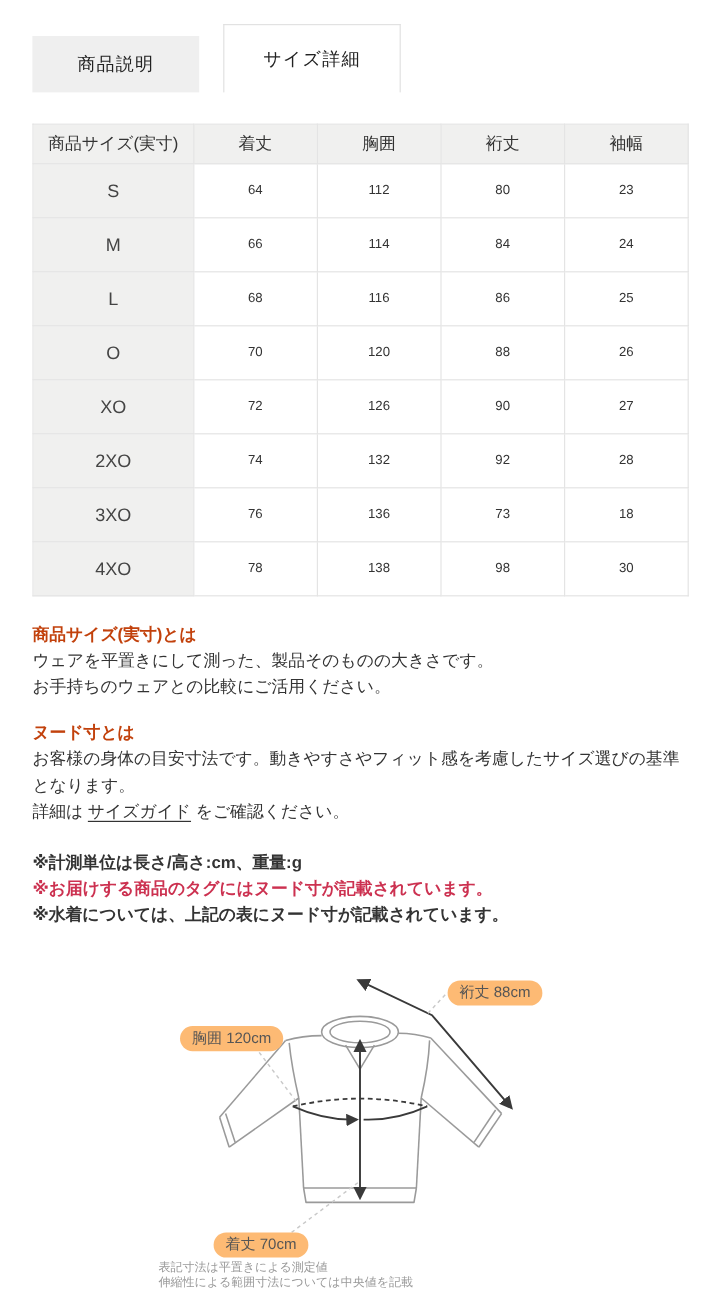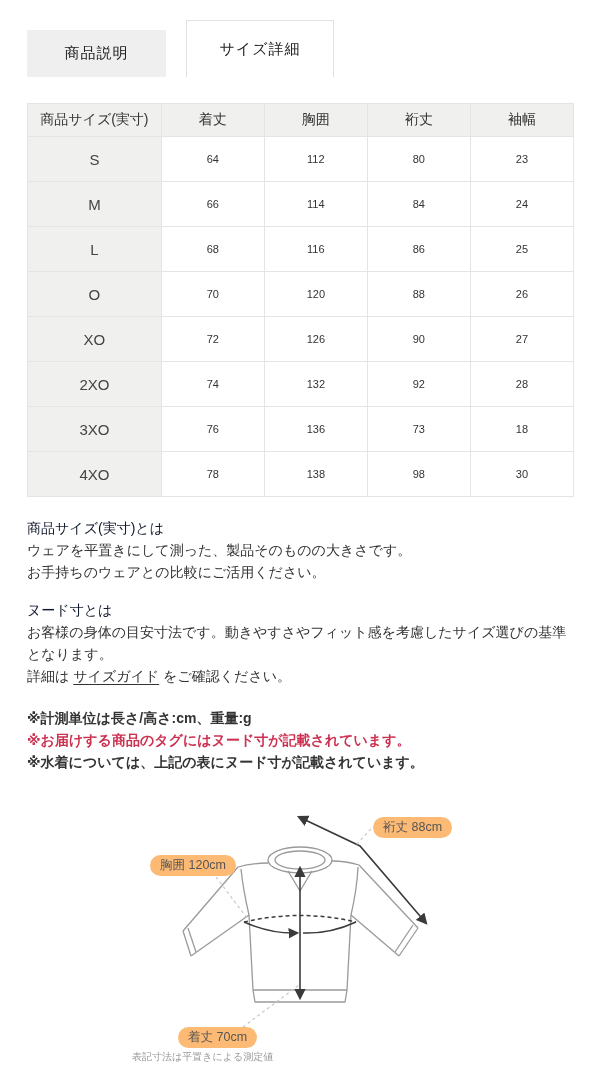--- a/index.html
+++ b/index.html
@@ -27,21 +27,21 @@
   .size-table thead th {
     background:#f0f0ef; height:33px; font-size:14px; color:#333;
   }
   .size-table tbody th {
     background:#f0f0ef; font-size:15px; color:#444;
   }
   .size-table tbody td { background:#fff; font-size:11px; color:#333; height:45px; }
   .size-table col.c-size { width:24.5%; }
   
   .info { margin:20px 27px 0 27px; font-size:14px; line-height:22px; }
-  .info h3 { font-size:14px; font-weight:normal; color:#0f172a; }
+  .info h3 { font-size:14px; font-weight:bold; color:#c2410c; }
   .info .sec { margin-bottom:16px; }
   .info p { margin:0; }
   .link { color:#333; text-decoration:underline; text-underline-offset:3px; cursor:pointer; }
   .notes { margin:20px 27px 0 27px; font-size:14px; line-height:22px;font-weight:bold; }
   
   .diagram { position:relative; width:600px; height:285px; margin-top:28px; }
   .diagram svg { position:absolute; left:0; top:0; }
   .pill {
     position:absolute; background:#fdba74; border-radius:11px;
     color:#555; font-size:12.5px; line-height:15px; padding:3px 10px;
@@ -215,14 +215,15 @@
       <line x1="243" y1="226" x2="299" y2="184"></line>
     </g>
   </svg>
 
   <div class="pill" style="left:373px; top:16px;">裄丈 88cm</div>
   <div class="pill" style="left:150px; top:54px;">胸囲 120cm</div>
   <div class="pill" style="left:178px; top:226px;">着丈 70cm</div>
 
   <div class="diagram-footnote">
     <p>表記寸法は平置きによる測定値</p>
+    <p>伸縮性による範囲寸法については中央値を記載</p>
   </div>
 </div>
 
 </body></html>

